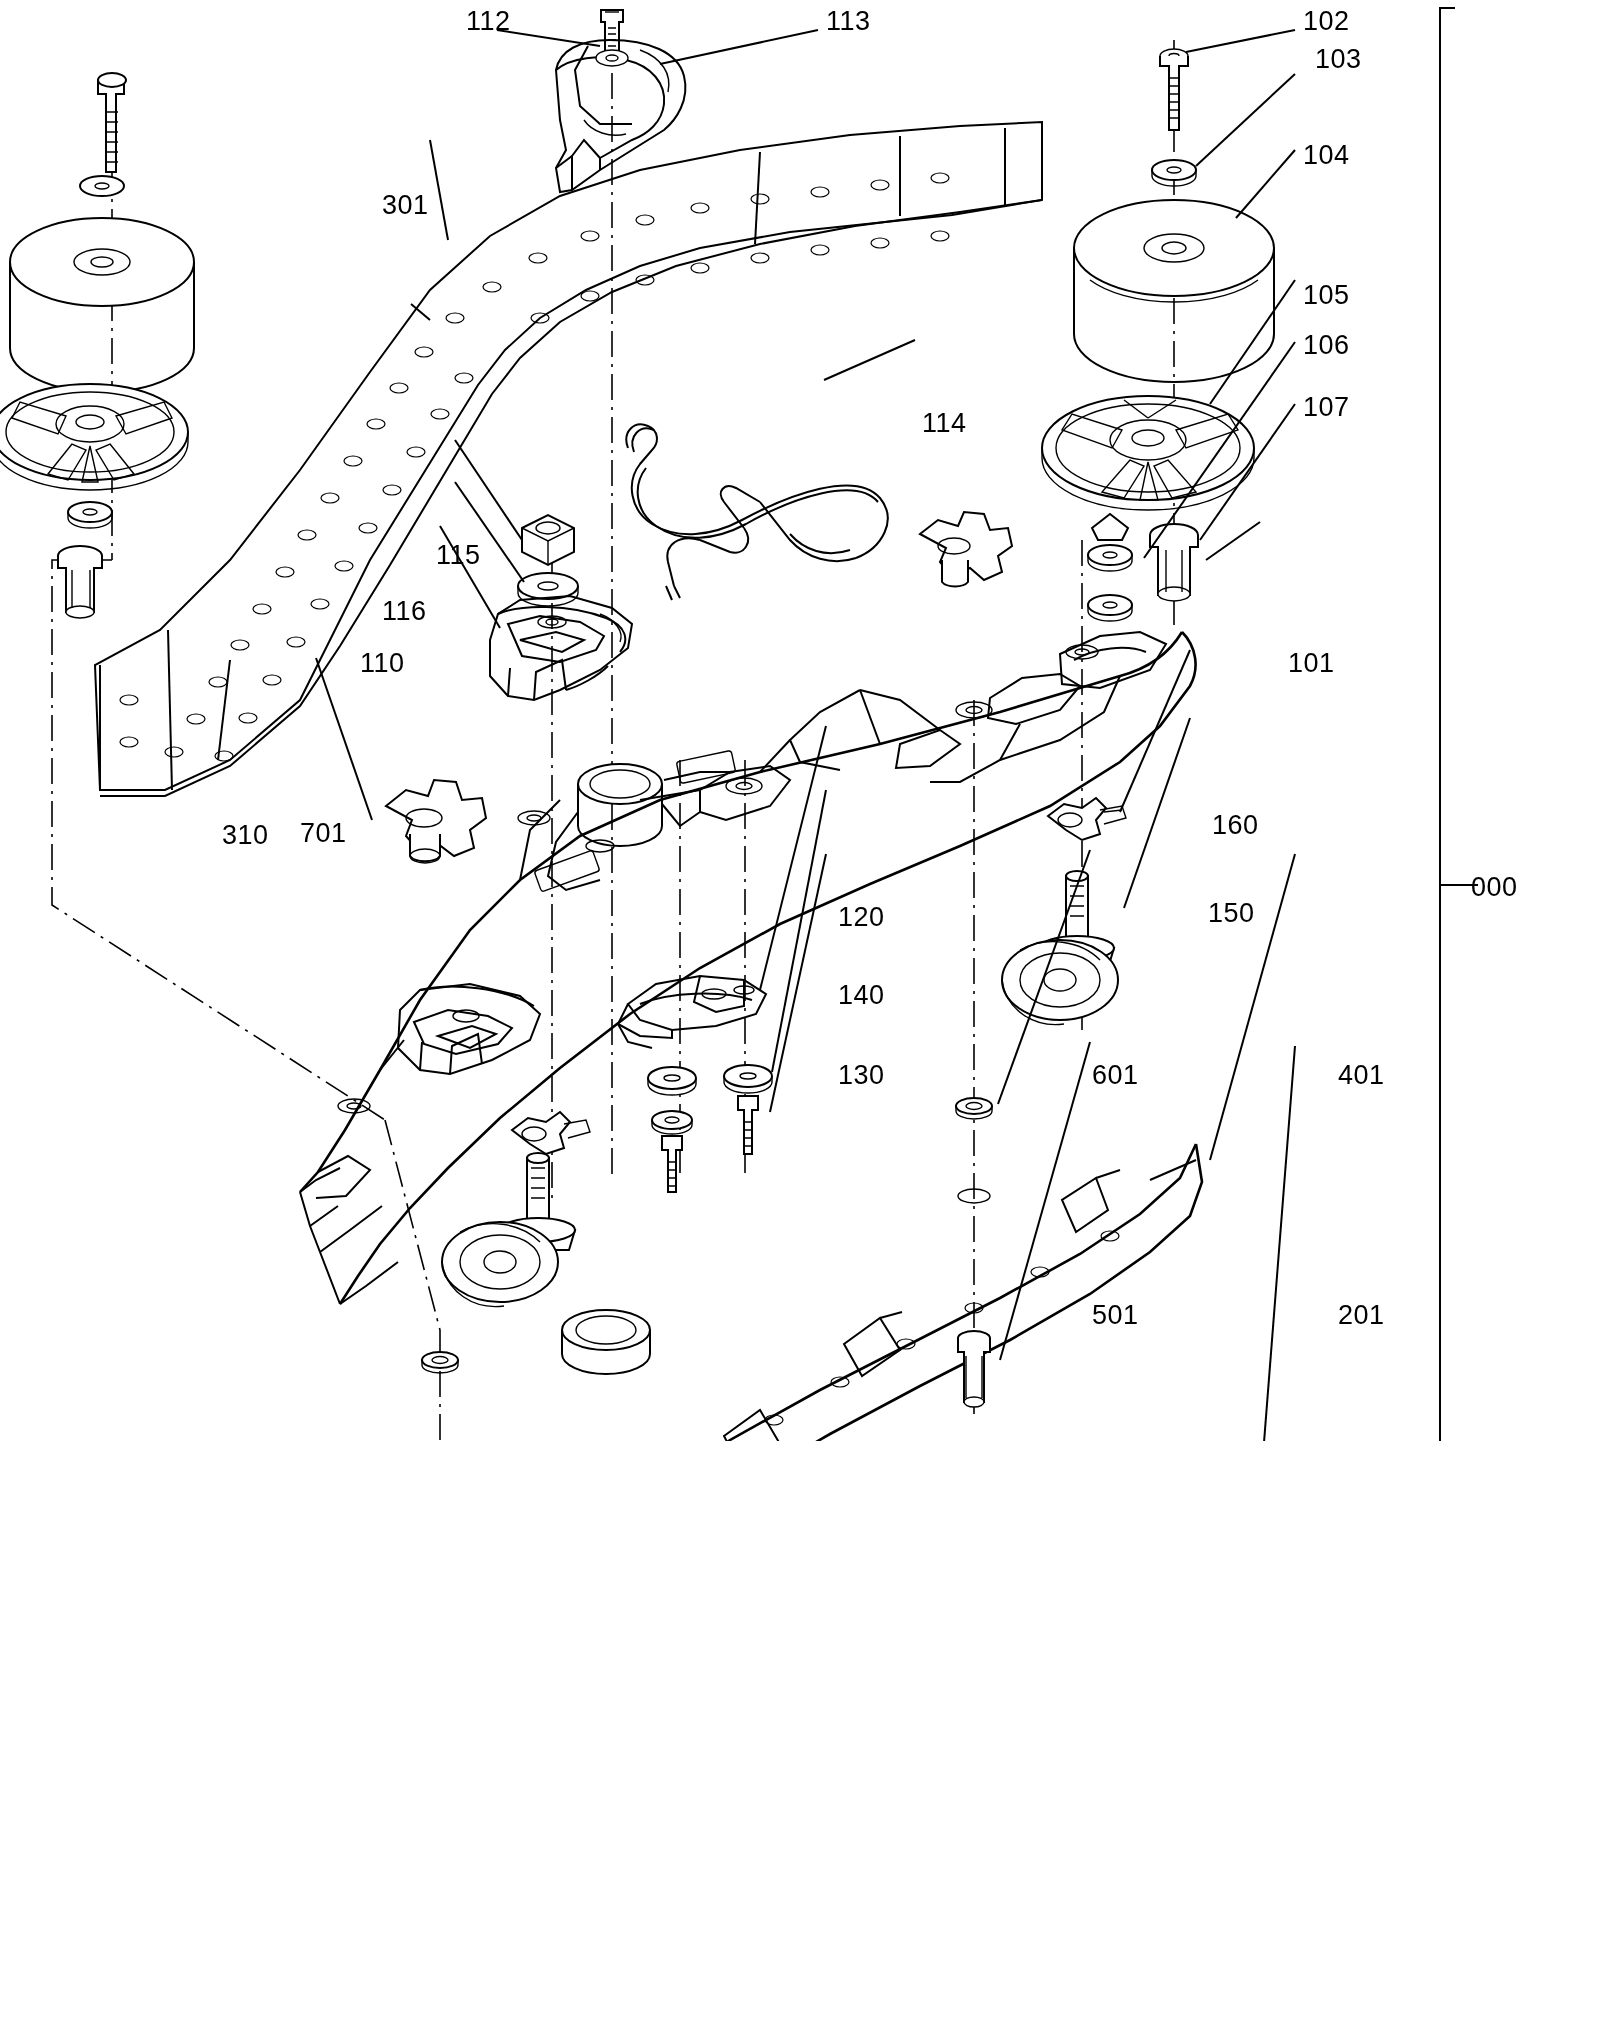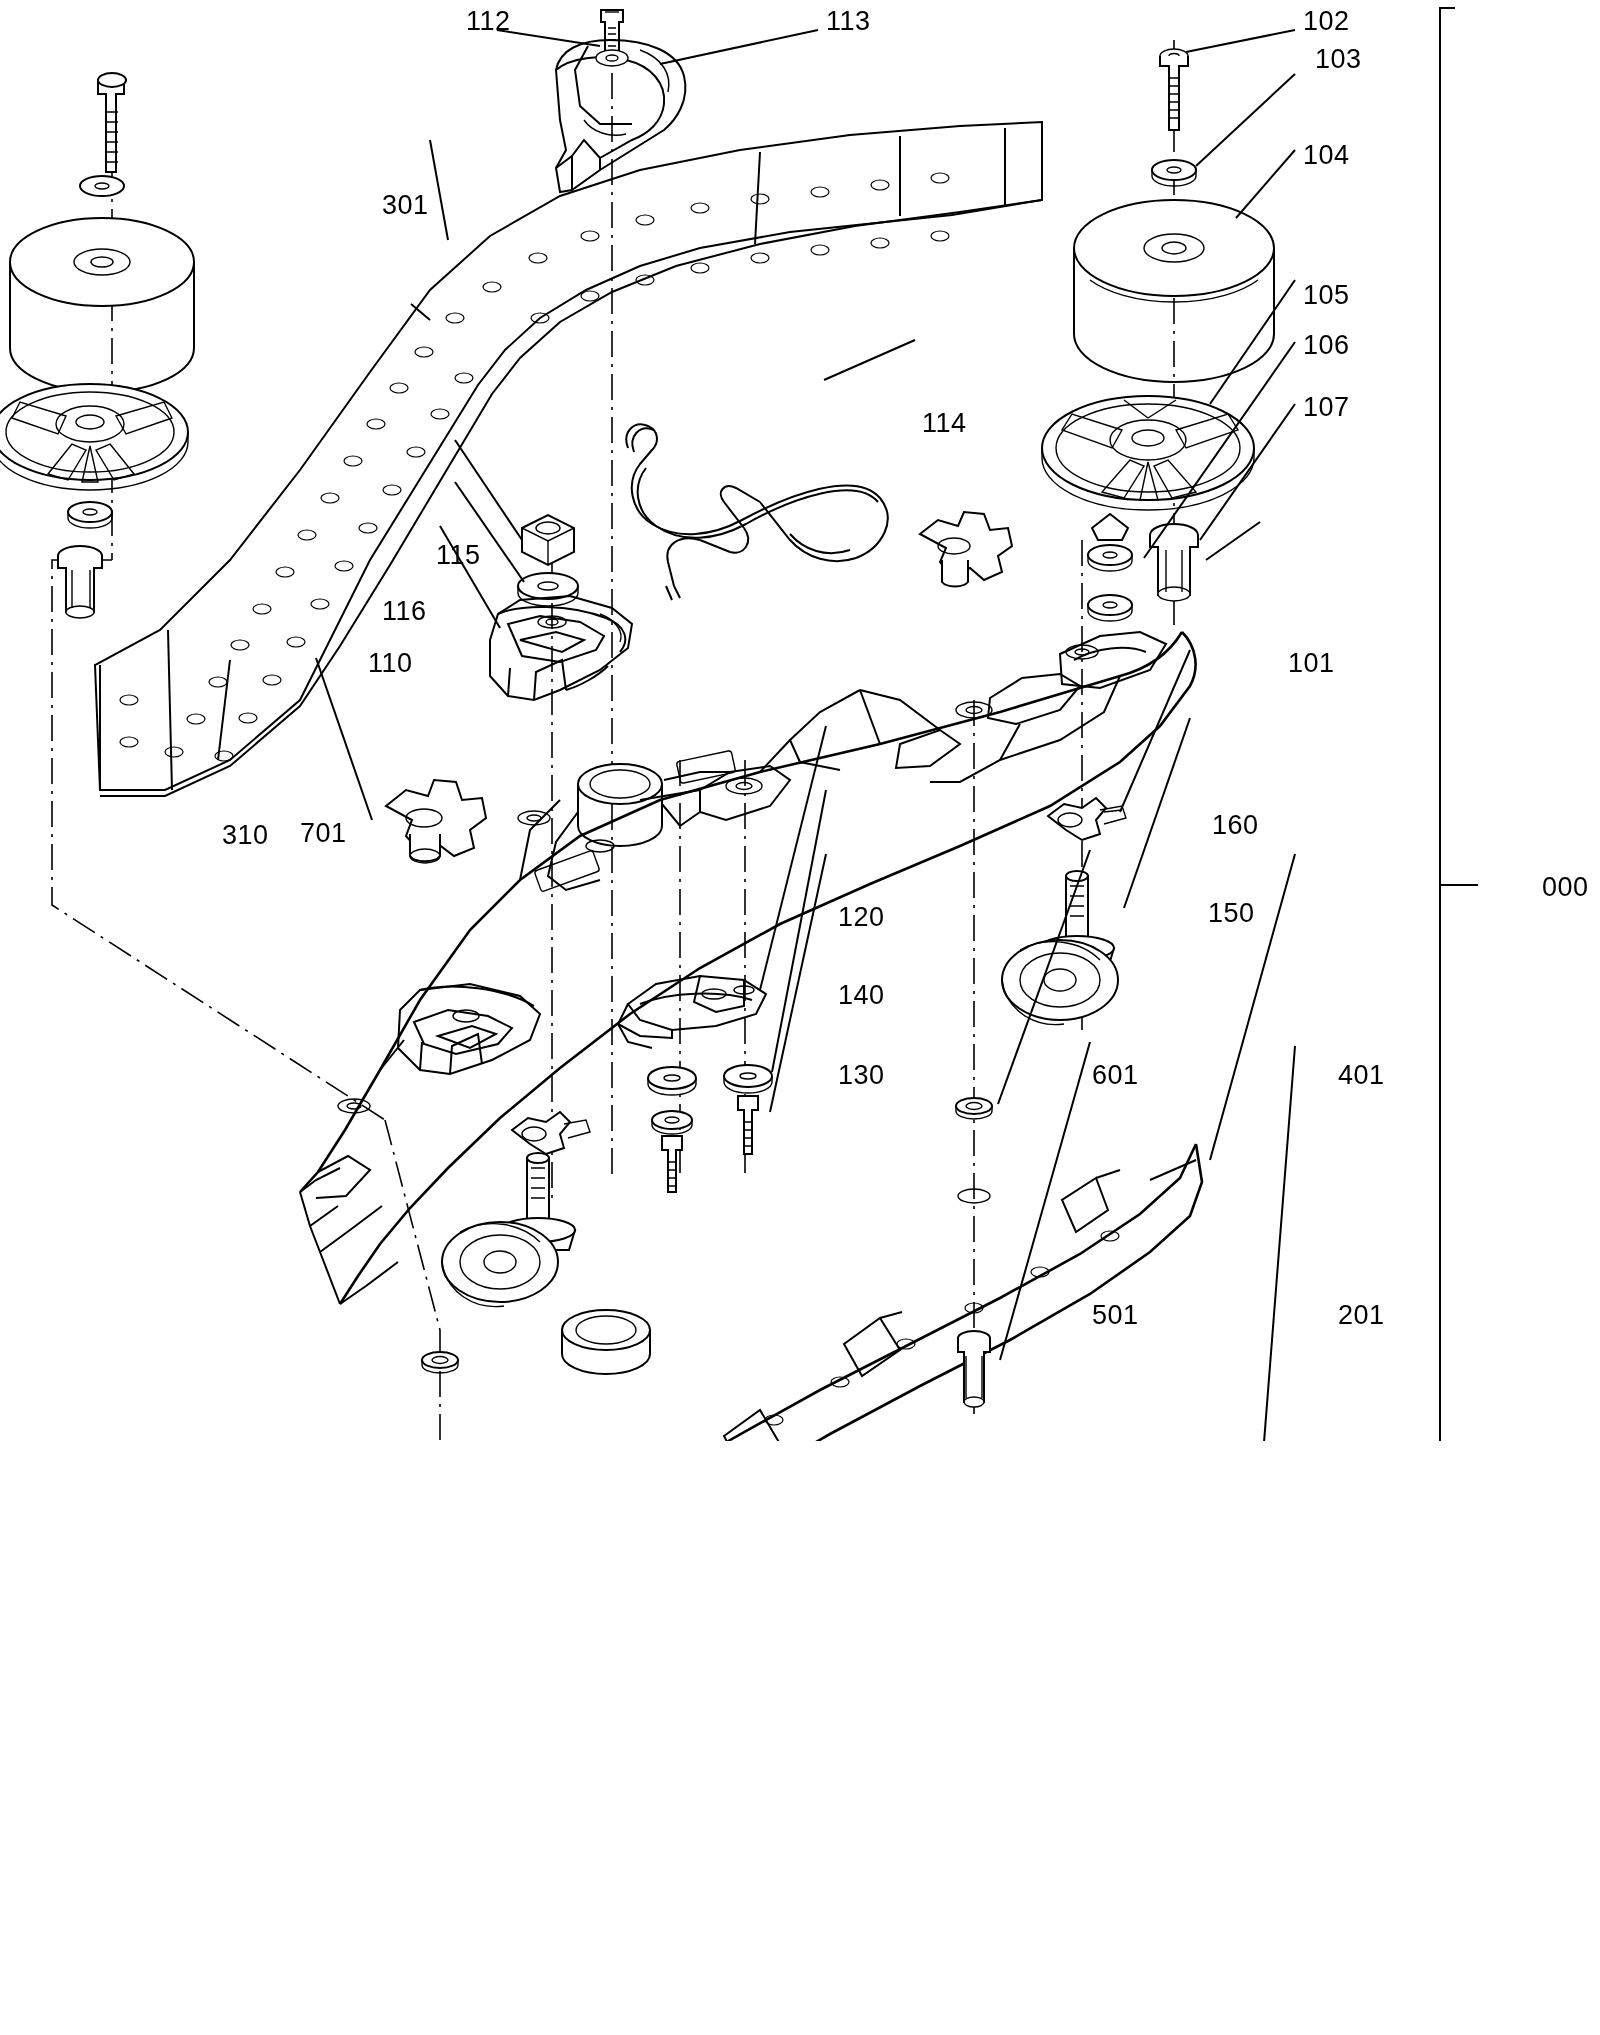--- a/index.html
+++ b/index.html
@@ -607,27 +607,27 @@
   <div class="label" style="left:1303px; top:44px;margin-left:12px;">103</div>
   <div class="label" style="left:382px; top:146px;margin-top:44px;">301</div>
   <div class="label" style="left:1303px; top:140px;text-align:right;">104</div>
   <div class="label" style="left:1303px; top:280px;">105</div>
   <div class="label" style="left:922px; top:408px;">114</div>
   <div class="label" style="left:1303px; top:330px;text-align:right;">106</div>
   <div class="label" style="left:1303px; top:392px;">107</div>
   <div class="label" style="left:408px; top:540px;margin-left:28px;">115</div>
   <div class="label" style="left:382px; top:596px;">116</div>
   <div class="label" style="left:1288px; top:648px;">101</div>
-  <div class="label" style="left:368px; top:648px;text-align:right;">110</div>
+  <div class="label" style="left:360px; top:648px;text-align:right;">110</div>
   <div class="label" style="left:222px; top:820px;">310</div>
   <div class="label" style="left:300px; top:818px;">701</div>
   <div class="label" style="left:1212px; top:810px;">160</div>
   <div class="label" style="left:838px; top:902px;">120</div>
   <div class="label" style="left:1208px; top:898px;">150</div>
   <div class="label" style="left:838px; top:980px;">140</div>
   <div class="label" style="left:838px; top:1060px;">130</div>
   <div class="label" style="left:1092px; top:1060px;">601</div>
   <div class="label" style="left:1338px; top:1060px;">401</div>
   <div class="label" style="left:1092px; top:1300px;">501</div>
   <div class="label" style="left:1338px; top:1300px;">201</div>
-  <div class="label" style="left:1542px; top:872px;">000</div>
+  <div class="label" style="left:1471px; top:872px;">000</div>
 
 </div>
 
 </body></html>

